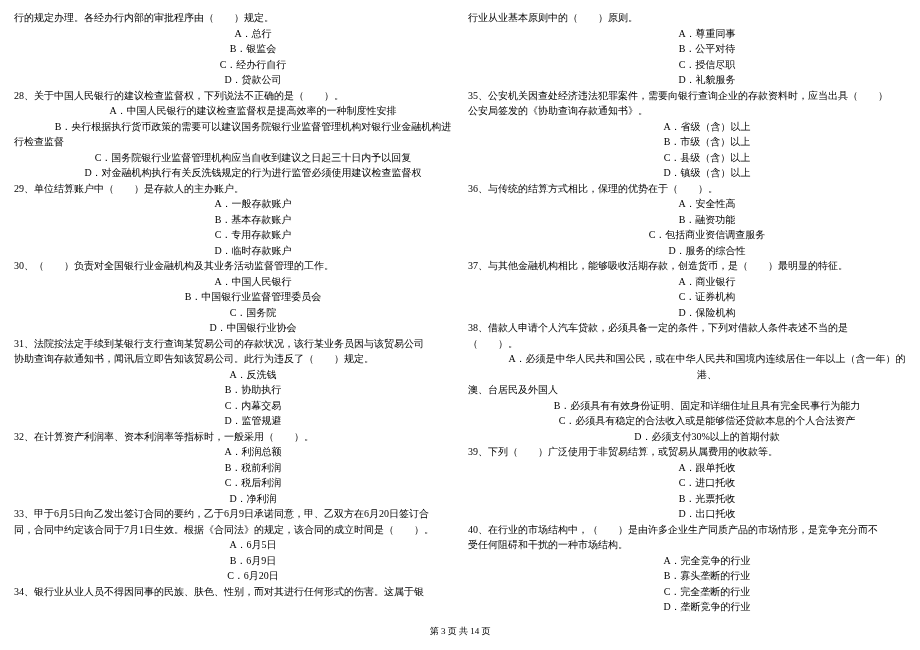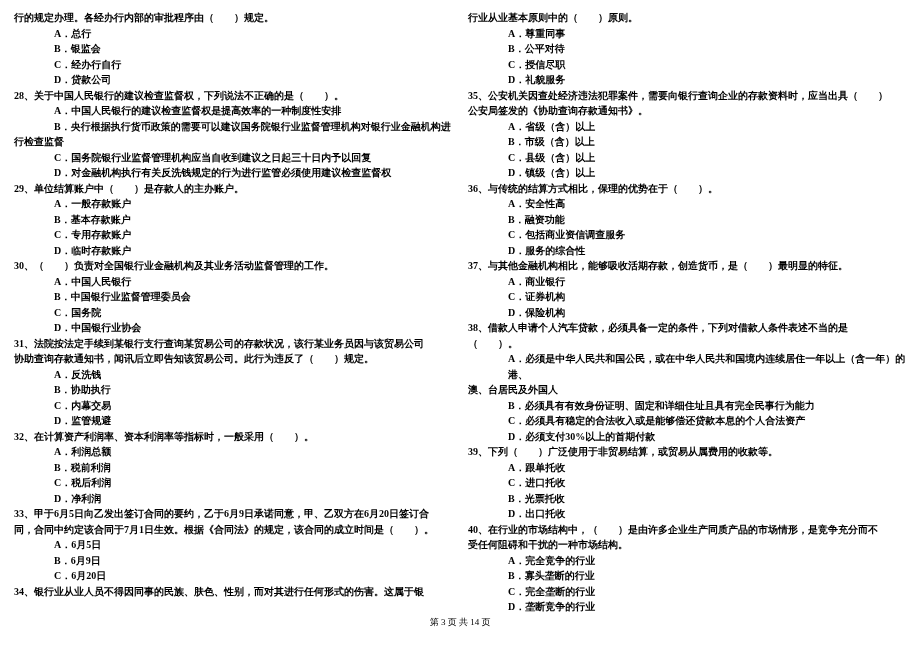--- a/index.html
+++ b/index.html
@@ -14,31 +14,30 @@
       overflow: hidden;
       position: relative;
     }
     .page {
       display: flex;
       padding: 10px 14px 0 14px;
       gap: 16px;
     }
     .col {
       width: 438px;
-      font-weight: bold;
     }
     .line {
       display: block;
       white-space: normal;
       word-break: break-all;
     }
-    .opt { padding-left: 40px; }
+    .opt { padding-left: 40px; text-align: center; }
     .footer {
       position: absolute;
-      bottom: 20px;
+      bottom: 11px;
       left: 0;
       width: 100%;
       text-align: center;
       font-size: 9px;
     }
   </style>
 </head>
 <body>
 
 <div class="page">

